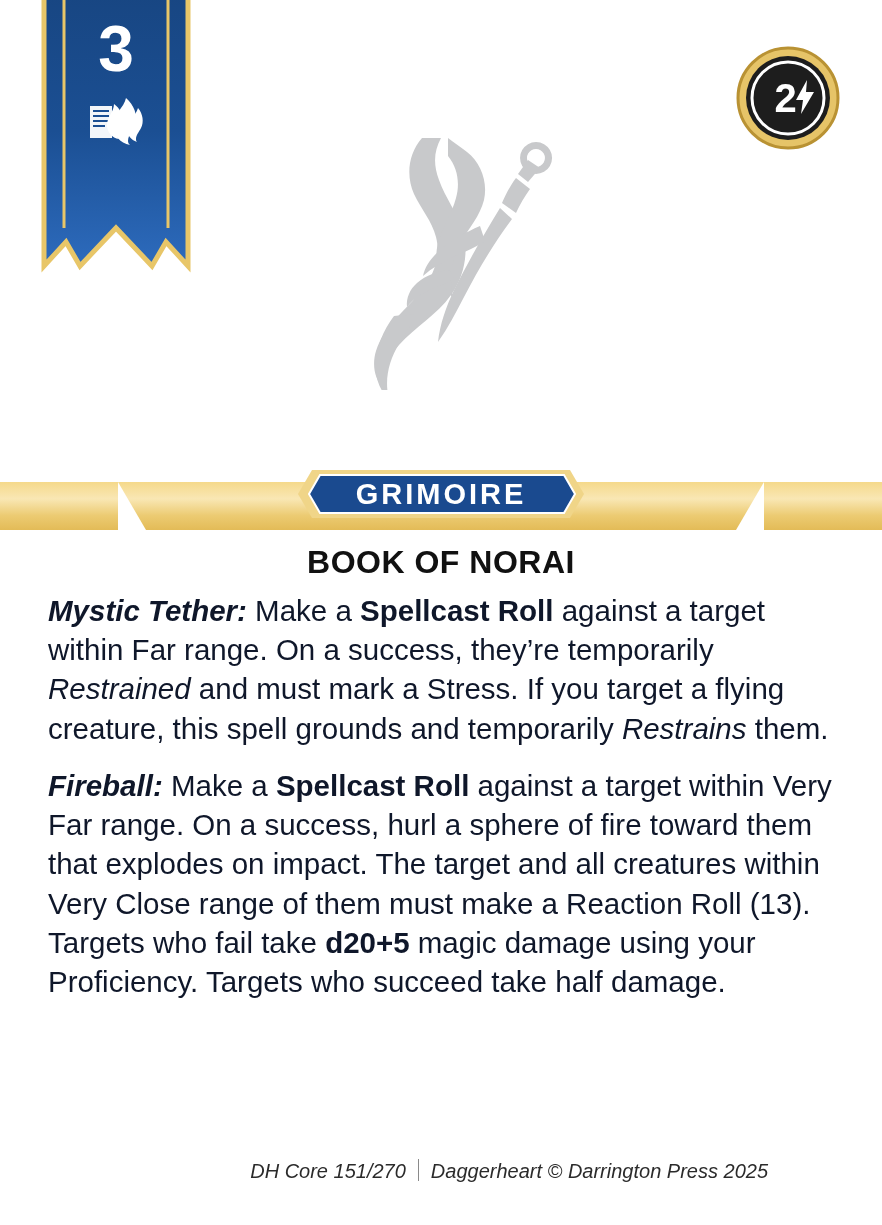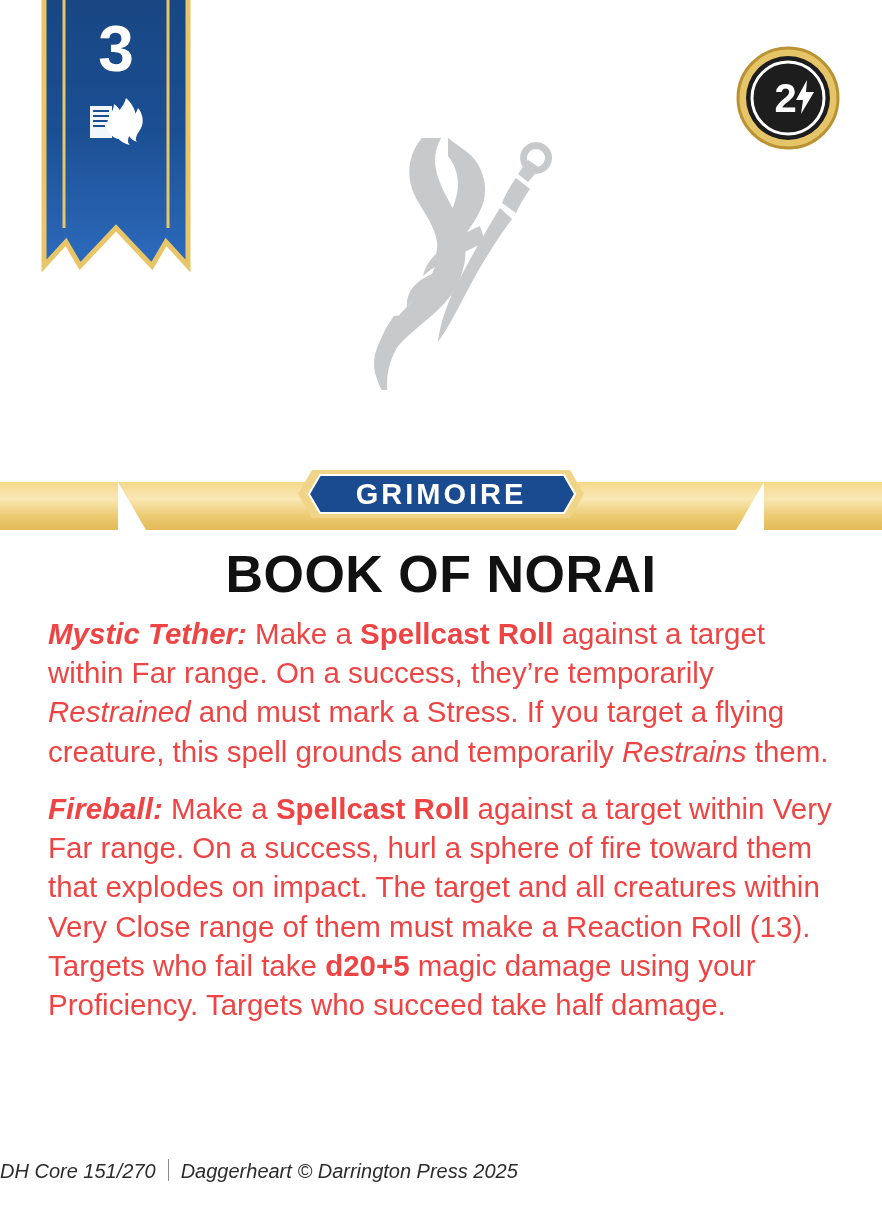--- a/index.html
+++ b/index.html
@@ -154,48 +154,48 @@
 
   
   .body {
     position: absolute;
     left: 0;
     top: 536px;
     width: 882px;
   }
   .card-title {
     text-align: center;
-    font-size: 52px;
+    font-size: 32px;
     font-weight: bold;
     color: #111111;
     letter-spacing: 0.5px;
     margin: 8px 0 10px 0;
     font-family: "Liberation Sans", sans-serif;
   }
   .feature {
     margin: 0 48px 18px 48px;
     font-size: 29.5px;
     line-height: 1.33;
-    color: #ef4444;
+    color: #0f172a;
     font-family: "Liberation Sans", sans-serif;
   }
   .feature .fname {
     font-weight: bold;
     font-style: italic;
   }
   .feature b { font-weight: bold; }
   .feature i { font-style: italic; }
 
   
   .footer {
     position: absolute;
     left: 0;
     bottom: 42px;
     width: 768px;
-    text-align: left;
+    text-align: right;
     font-style: italic;
     font-size: 20px;
     color: #2b2b2b;
     font-family: "Liberation Sans", sans-serif;
   }
   .footer span { display: inline-block; vertical-align: middle; }
   .footer .sep {
     display: inline-block;
     width: 1px;
     height: 22px;

